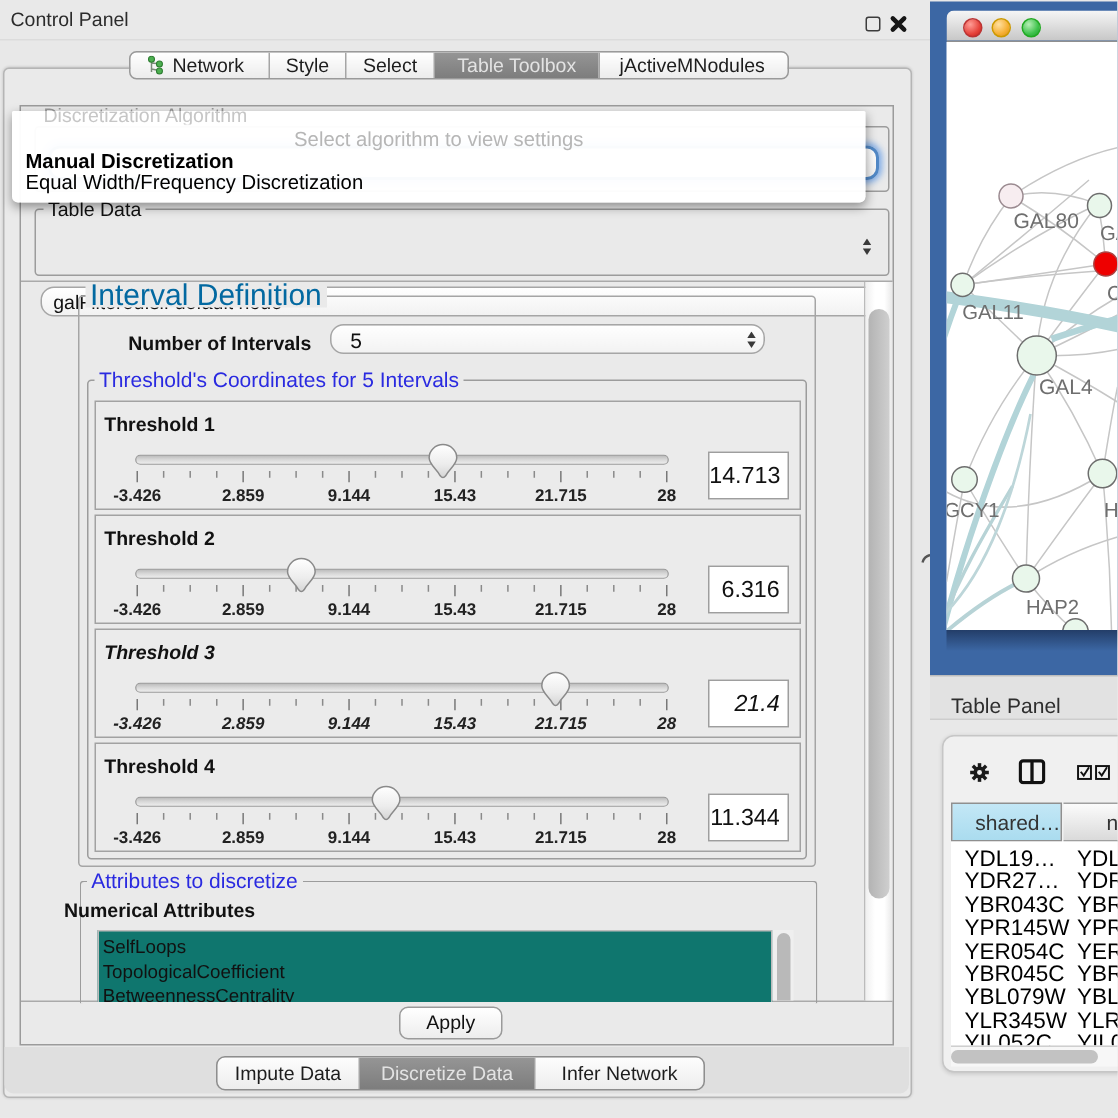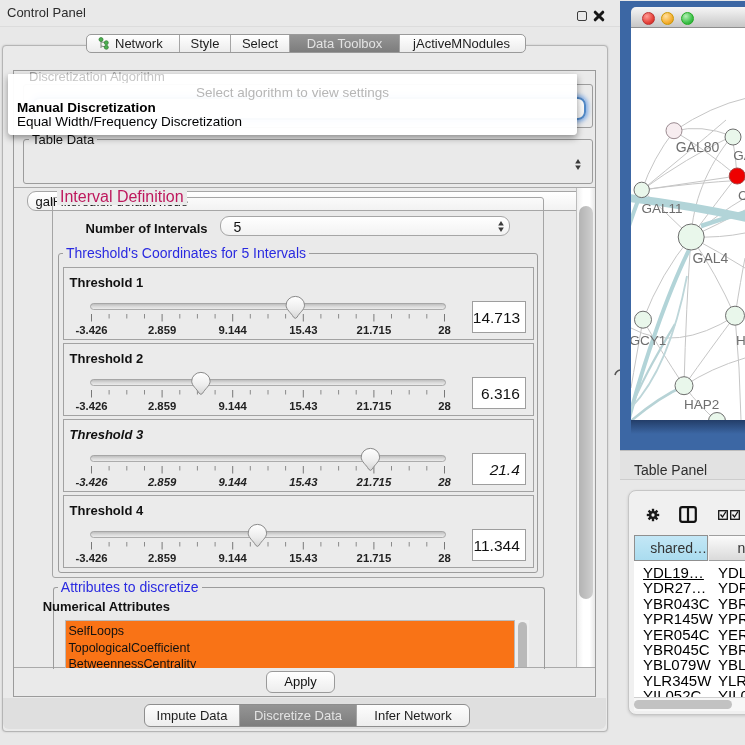--- a/index.html
+++ b/index.html
@@ -86,21 +86,21 @@
     <div class="tabseg" style="width:93px;justify-content:flex-start;padding-left:11px;">
       <svg width="11" height="13" viewBox="0 0 11 13" style="margin-right:6px">
         <path d="M3,2.5 V11 M3,5 L8,5.5 M3,9 L8,10" stroke="#7a8a7a" stroke-width="1" fill="none"></path>
         <circle cx="3" cy="2.5" r="2" fill="#4caf50" stroke="#2e7d32" stroke-width="0.7"></circle>
         <circle cx="8.3" cy="5.7" r="2" fill="#4caf50" stroke="#2e7d32" stroke-width="0.7"></circle>
         <circle cx="8.3" cy="10.3" r="2" fill="#4caf50" stroke="#2e7d32" stroke-width="0.7"></circle>
       </svg>
       Network</div>
     <div class="tabseg" style="width:51px">Style</div>
     <div class="tabseg" style="width:59px">Select</div>
-    <div class="tabseg sel" style="width:110px">Data Toolbox</div>
+    <div class="tabseg sel" style="width:110px">Table Toolbox</div>
     <div class="tabseg" style="width:123px">jActiveMNodules</div>
   </div>
 
   <div class="abs cyni" id="cyni"></div>
 
   <div class="group" style="left:23px;top:84px;width:568px;height:42px;"></div>
   <div class="abs" style="left:29px;top:68.5px;font-size:13px;color:#9a9a9a;">Discretization Algorithm</div>
   <div class="combo" style="left:32px;top:97px;width:554px;height:23px;border:2.5px solid #5188c6;
        box-shadow:0 0 4px 2px rgba(90,150,230,0.75);border-radius:8px;"></div>
 
@@ -116,21 +116,21 @@
   </svg>
 
   <div class="abs" style="left:14px;top:187px;width:581px;height:1px;background:#aaaaaa;"></div>
   <div class="abs" style="left:14px;top:667px;width:581px;height:1px;background:#aaaaaa;"></div>
   <div class="abs" style="left:576px;top:188px;width:1px;height:479px;background:#bbbbbb;"></div>
 
   <div class="abs vsb-track" style="left:577px;top:188px;width:18px;height:479px;"></div>
   <div class="abs vsb-thumb" style="left:579px;top:206px;width:14px;height:393px;"></div>
 
   <div class="group" style="left:52px;top:197px;width:490px;height:379px;border-color:#a5a5a5;">
-    <div class="gtitle" style="left:4px;color:#be185d;font-size:16px;line-height:16px;top:-9px;">Interval Definition</div>
+    <div class="gtitle" style="left:4px;color:#0369a1;font-size:20px;line-height:16px;top:-9px;">Interval Definition</div>
   </div>
   <div class="abs" style="left:85.5px;top:220.5px;font-weight:bold;font-size:13px;color:#111;">Number of Intervals</div>
   <div class="combo" style="left:220px;top:216.3px;width:290px;height:20.2px;border-radius:9px;">
     <span style="position:absolute;left:12.5px;top:1.5px;font-size:14px;">5</span>
   </div>
   <svg class="abs" style="left:498px;top:221.4px" width="6" height="11" viewBox="0 0 6 11">
     <path d="M3,0 L5.8,4.4 H0.2 Z" fill="#3a3a3a"></path>
       <path d="M3,11 L0.2,6.6 H5.8 Z" fill="#3a3a3a"></path>
   </svg>
 
@@ -324,21 +324,21 @@
         <text x="380.5" y="66" font-size="11.3" font-weight="bold" fill="#222" text-anchor="middle" font-family="Liberation Sans, sans-serif">28</text>
         <path d="M 184.2,37.2 a 9.2,8.8 0 1 1 18.4,0 c 0,4.6 -5.2,7.6 -7.4,12 q -1.8,2.4 -3.6,0 c -2.2,-4.4 -7.4,-7.4 -7.4,-12 z" fill="url(#th3)" stroke="#8a8a8a" stroke-width="1"></path>
       </svg>
       <div class="vbox">11.344</div>
     </div>
 
   <div class="group" style="left:52.8px;top:587px;width:490px;height:81px;border-bottom:none;border-radius:3px 3px 0 0;">
     <div class="gtitle" style="left:4px;color:#2a2ae0;font-size:14px;line-height:16px;top:-9px;">Attributes to discretize</div>
   </div>
   <div class="abs" style="left:42.7px;top:599px;font-weight:bold;font-size:13px;color:#111;">Numerical Attributes</div>
-  <div class="abs" style="left:64.7px;top:619.6px;width:450px;height:48px;background:#f97316;border:1px solid #bbb;border-bottom:none;box-sizing:border-box;overflow:hidden;">
+  <div class="abs" style="left:64.7px;top:619.6px;width:450px;height:48px;background:#0f766e;border:1px solid #bbb;border-bottom:none;box-sizing:border-box;overflow:hidden;">
     <div style="position:absolute;left:2.8px;top:3.5px;font-size:12.5px;color:#111;">SelfLoops</div>
     <div style="position:absolute;left:2.8px;top:20px;font-size:12.5px;color:#111;">TopologicalCoefficient</div>
     <div style="position:absolute;left:2.8px;top:36.5px;font-size:12.5px;color:#111;">BetweennessCentrality</div>
   </div>
   <div class="abs" style="left:514.7px;top:619.6px;width:14px;height:47px;background:#efefef;"></div>
   <div class="abs" style="left:517.5px;top:622px;width:9.5px;height:45px;background:#b9b9b9;border-radius:5px 5px 0 0;"></div>
 
   <div class="abs applybtn">Apply</div>
 
   <div class="abs" style="left:3px;top:698px;width:603px;height:31px;background:#dfdfdf;border-radius:0 0 6px 6px;"></div>
@@ -463,21 +463,21 @@
 <rect x="0.7" y="0.7" width="8.6" height="8.6"></rect>
             <rect x="12.7" y="0.7" width="8.6" height="8.6"></rect>
 <path d="M2.5,4.5 L4.5,7 L8,1.5"></path>
             <path d="M14.5,4.5 L16.5,7 L20,1.5"></path>
           </g>
         </svg>
       </div>
     <div class="th1">shared…</div>
     <div class="th2">n</div>
     <div class="trows" id="trows">
-        <div class="trow" style="left:9px;top:3.0px;text-decoration:underline;">YDL19…</div>
+        <div class="trow" style="left:9px;top:3.0px;">YDL19…</div>
         <div class="trow" style="left:84px;top:3.0px;">YDL194W</div>
         <div class="trow" style="left:9px;top:18.4px;">YDR27…</div>
         <div class="trow" style="left:84px;top:18.4px;">YDR277C</div>
         <div class="trow" style="left:9px;top:33.8px;">YBR043C</div>
         <div class="trow" style="left:84px;top:33.8px;">YBR043C</div>
         <div class="trow" style="left:9px;top:49.2px;">YPR145W</div>
         <div class="trow" style="left:84px;top:49.2px;">YPR145W</div>
         <div class="trow" style="left:9px;top:64.6px;">YER054C</div>
         <div class="trow" style="left:84px;top:64.6px;">YER054C</div>
         <div class="trow" style="left:9px;top:80.0px;">YBR045C</div>

